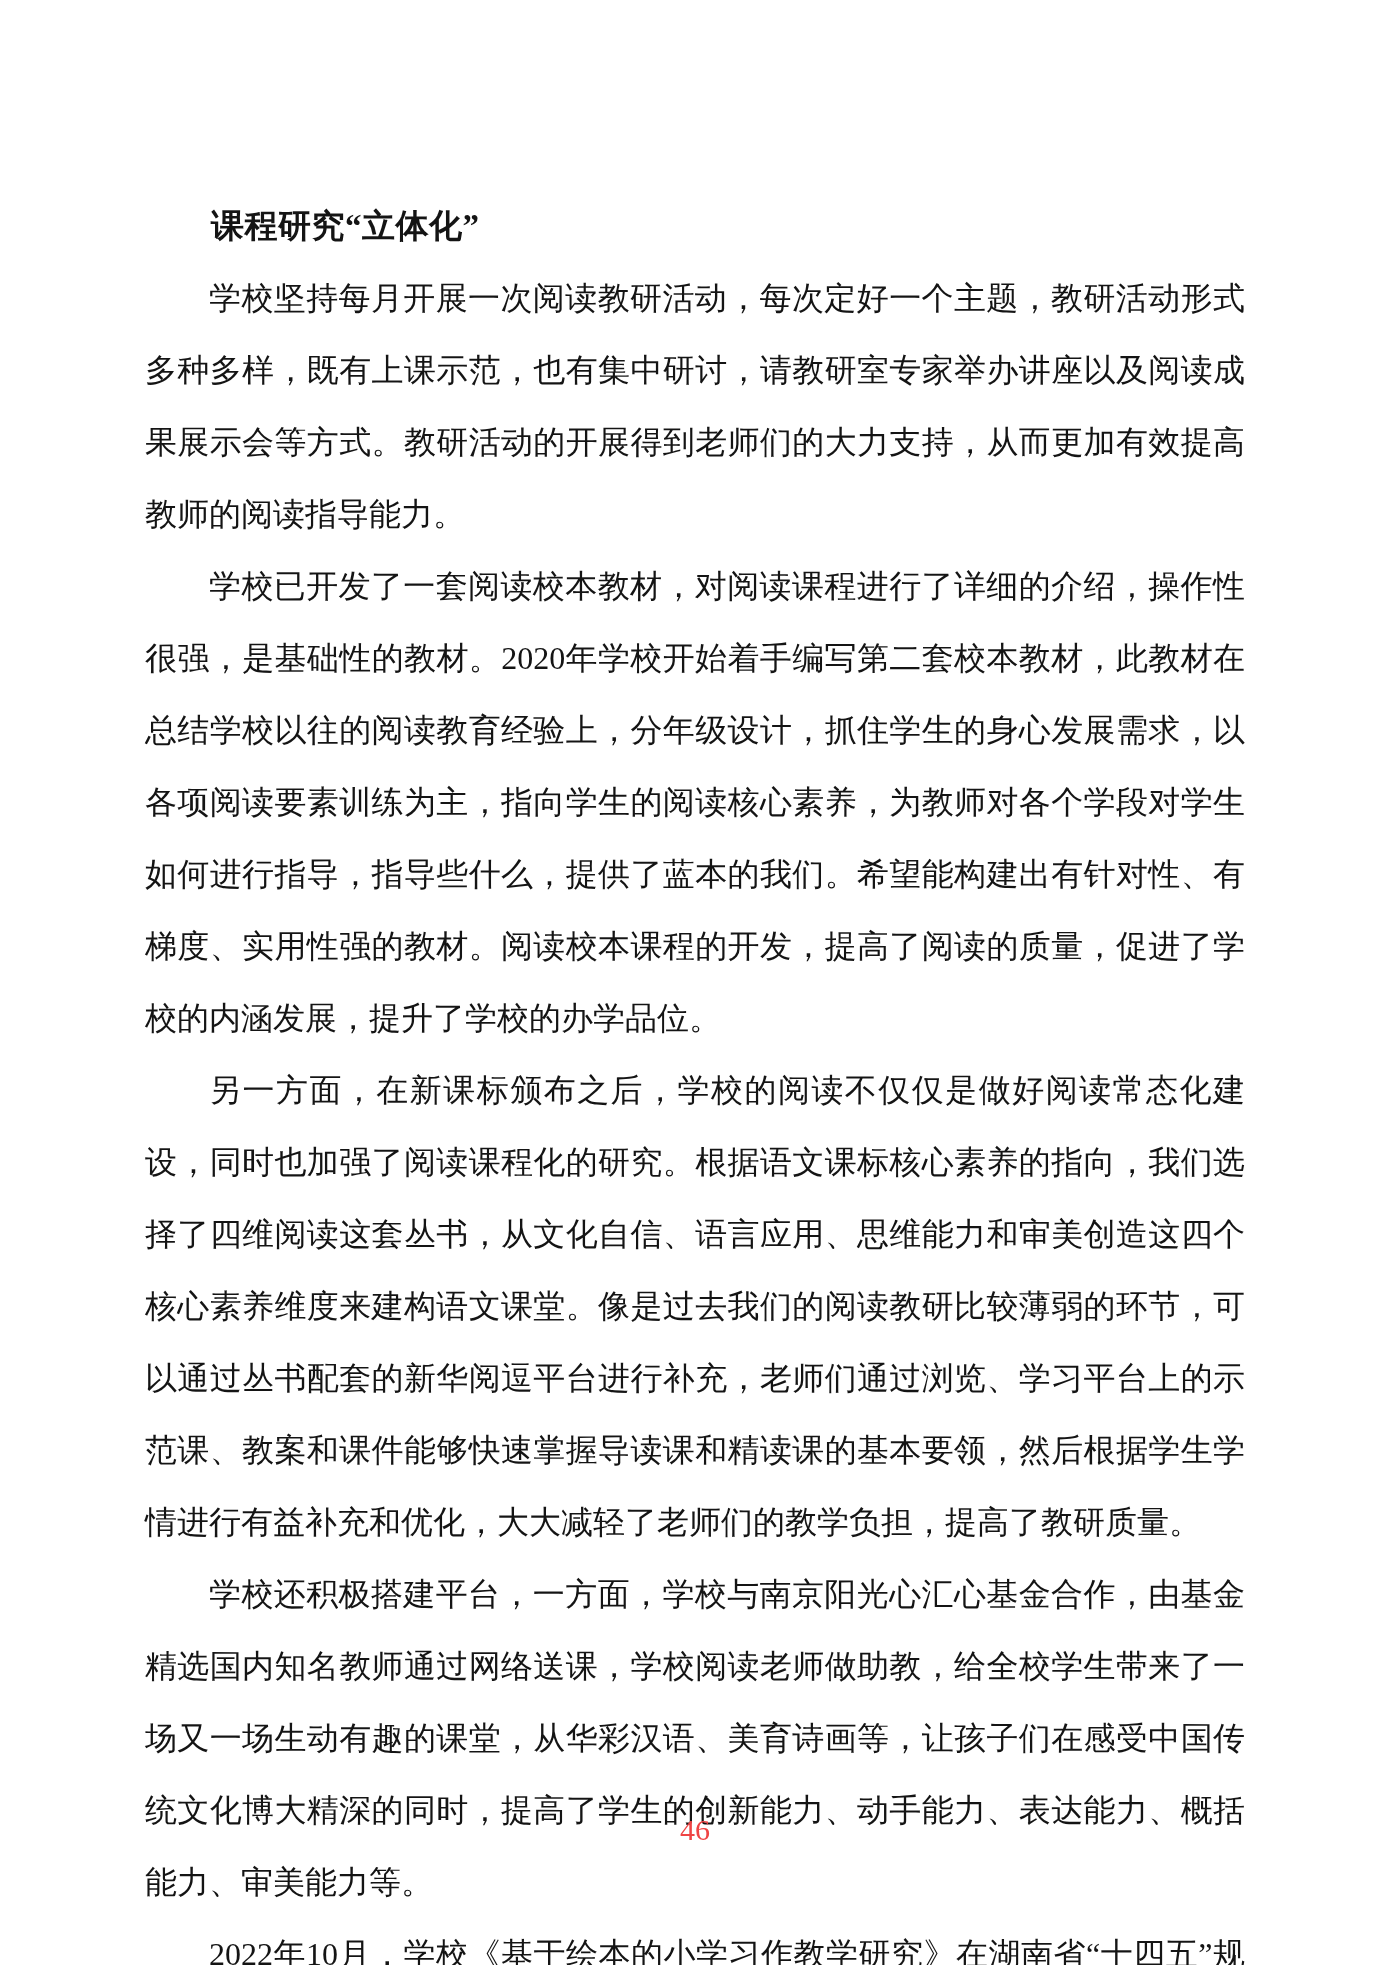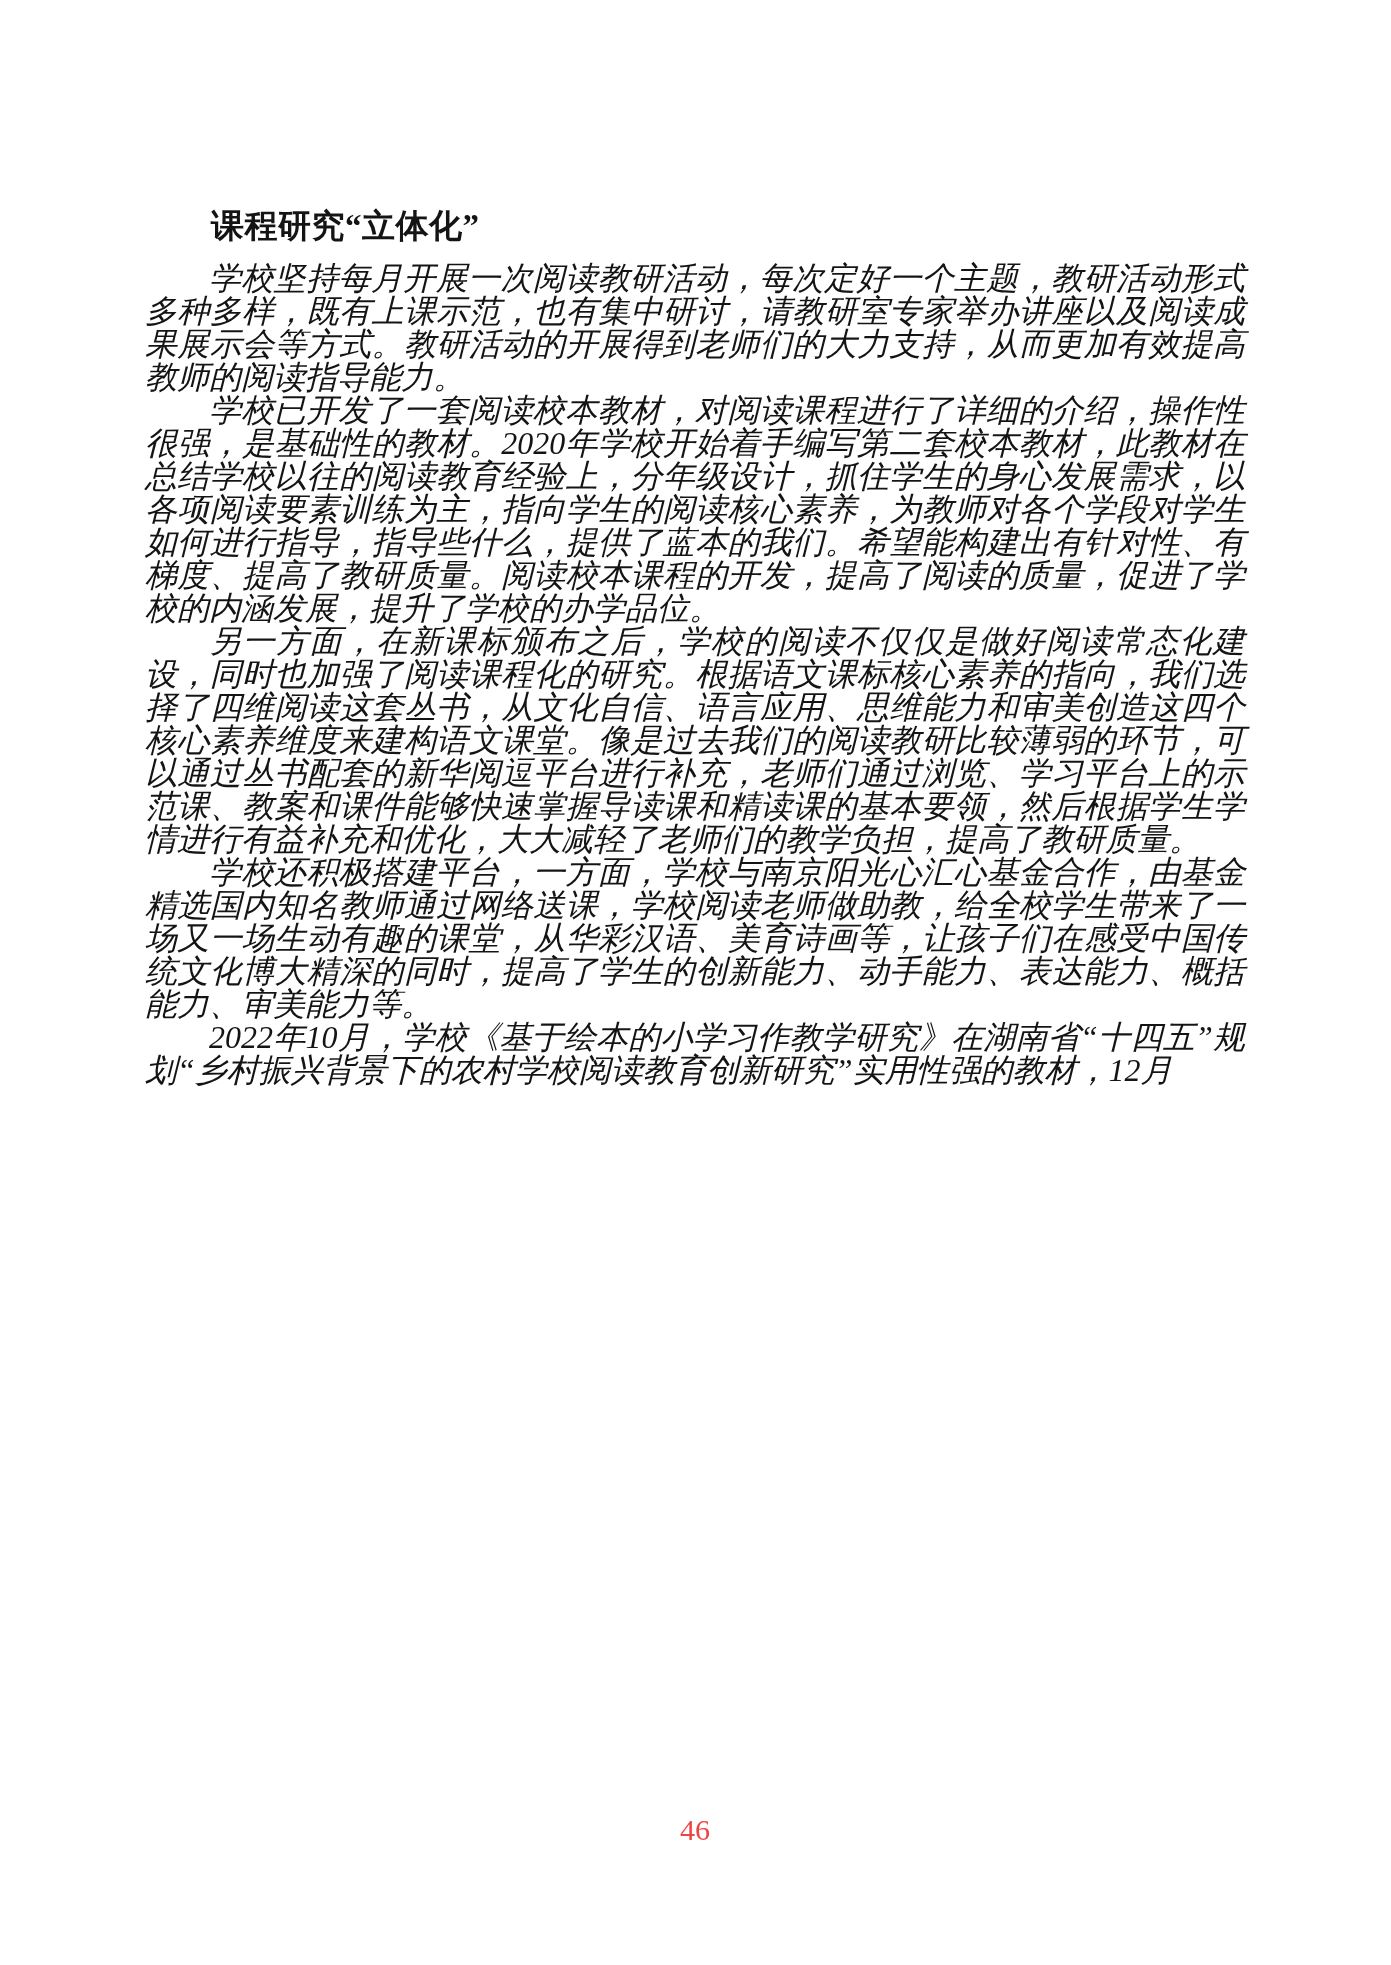--- a/index.html
+++ b/index.html
@@ -21,45 +21,44 @@
   .doc-heading {
     font-size: 33px;
     font-weight: 700;
     line-height: 58.5px;
     text-indent: 2em;
     margin: 0 0 6px 0;
     letter-spacing: 0.5px;
   }
   .doc-para {
     font-size: 32px;
-    line-height: 33px;
+    line-height: 72px;
     text-align: justify;
     text-justify: inter-ideograph;
     text-indent: 2em;
     margin: 0;
     word-break: break-all;
-    font-style: italic;
   }
   .page-number {
     position: absolute;
     top: 1812px;
     left: 145px;
     width: 1100px;
     text-align: center;
     font-size: 30px;
     line-height: 36px;
     color: #ef4444;
   }
 </style>
 </head>
 <body>
 
 <div class="page">
   <div>
     <h2 class="doc-heading">课程研究“立体化”</h2>
     <p class="doc-para">学校坚持每月开展一次阅读教研活动，每次定好一个主题，教研活动形式多种多样，既有上课示范，也有集中研讨，请教研室专家举办讲座以及阅读成果展示会等方式。教研活动的开展得到老师们的大力支持，从而更加有效提高教师的阅读指导能力。</p>
-    <p class="doc-para">学校已开发了一套阅读校本教材，对阅读课程进行了详细的介绍，操作性很强，是基础性的教材。2020年学校开始着手编写第二套校本教材，此教材在总结学校以往的阅读教育经验上，分年级设计，抓住学生的身心发展需求，以各项阅读要素训练为主，指向学生的阅读核心素养，为教师对各个学段对学生如何进行指导，指导些什么，提供了蓝本的我们。希望能构建出有针对性、有梯度、提高了教研质量。阅读校本课程的开发，提高了阅读的质量，促进了学校的内涵发展，提升了学校的办学品位。</p>
+    <p class="doc-para">学校已开发了一套阅读校本教材，对阅读课程进行了详细的介绍，操作性很强，是基础性的教材。2020年学校开始着手编写第二套校本教材，此教材在总结学校以往的阅读教育经验上，分年级设计，抓住学生的身心发展需求，以各项阅读要素训练为主，指向学生的阅读核心素养，为教师对各个学段对学生如何进行指导，指导些什么，提供了蓝本的我们。希望能构建出有针对性、有梯度、实用性强的教材。阅读校本课程的开发，提高了阅读的质量，促进了学校的内涵发展，提升了学校的办学品位。</p>
     <p class="doc-para">另一方面，在新课标颁布之后，学校的阅读不仅仅是做好阅读常态化建设，同时也加强了阅读课程化的研究。根据语文课标核心素养的指向，我们选择了四维阅读这套丛书，从文化自信、语言应用、思维能力和审美创造这四个核心素养维度来建构语文课堂。像是过去我们的阅读教研比较薄弱的环节，可以通过丛书配套的新华阅逗平台进行补充，老师们通过浏览、学习平台上的示范课、教案和课件能够快速掌握导读课和精读课的基本要领，然后根据学生学情进行有益补充和优化，大大减轻了老师们的教学负担，提高了教研质量。</p>
     <p class="doc-para">学校还积极搭建平台，一方面，学校与南京阳光心汇心基金合作，由基金精选国内知名教师通过网络送课，学校阅读老师做助教，给全校学生带来了一场又一场生动有趣的课堂，从华彩汉语、美育诗画等，让孩子们在感受中国传统文化博大精深的同时，提高了学生的创新能力、动手能力、表达能力、概括能力、审美能力等。</p>
     <p class="doc-para">2022年10月，学校《基于绘本的小学习作教学研究》在湖南省“十四五”规划“乡村振兴背景下的农村学校阅读教育创新研究”实用性强的教材，12月</p>
   </div>
   <div class="page-number">46</div>
 </div>
 
 </body></html>

